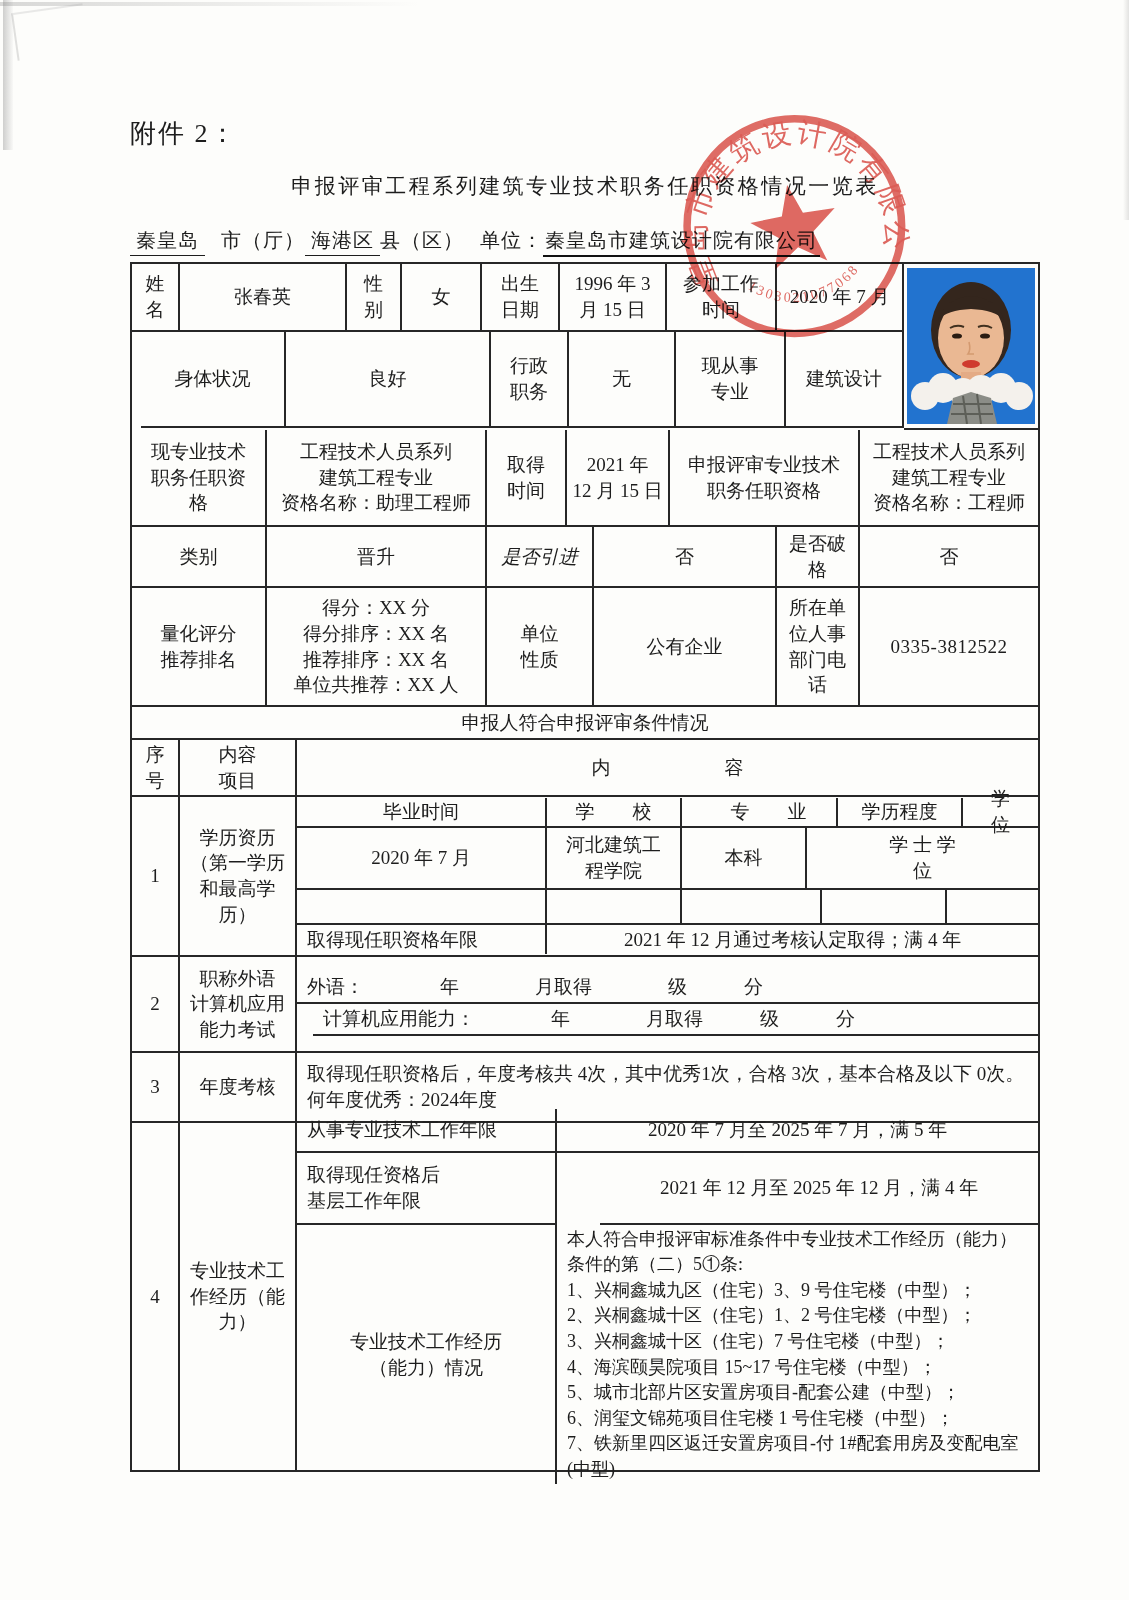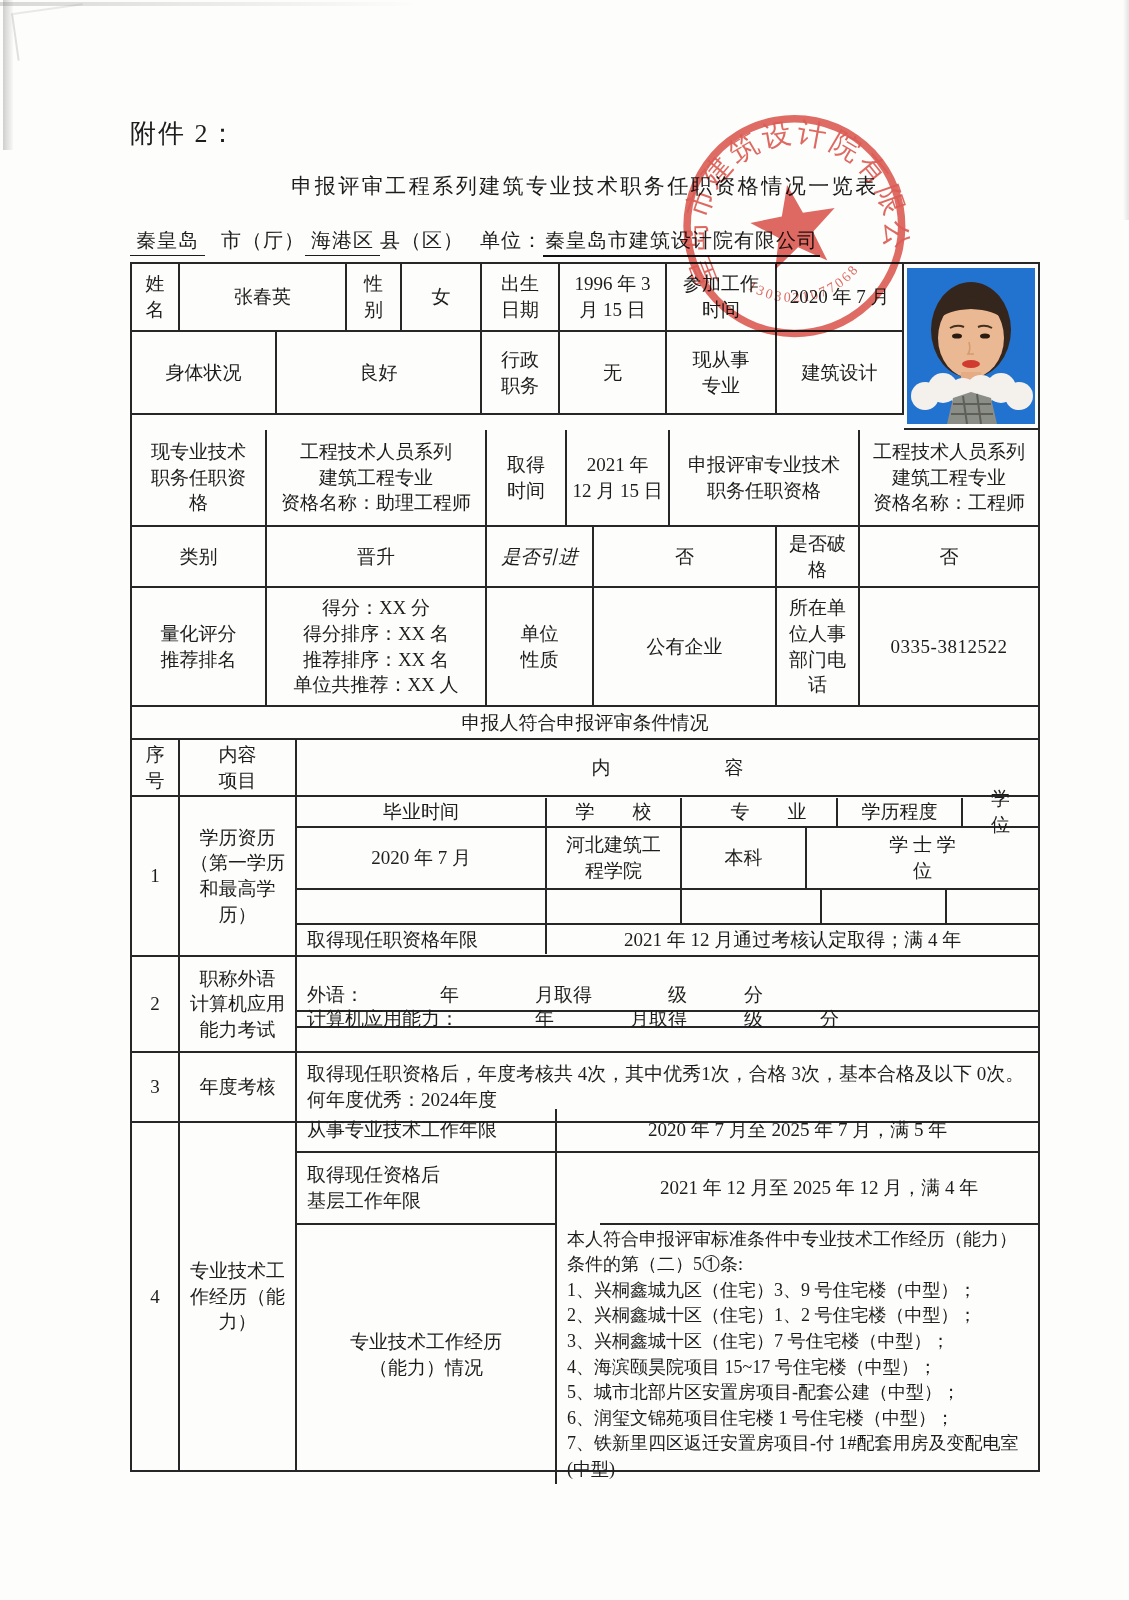--- a/index.html
+++ b/index.html
@@ -72,21 +72,21 @@
 别</div>
           <div class="c" style="width:80px;">女</div>
           <div class="c" style="width:78px;">出生
 日期</div>
           <div class="c" style="width:107px;">1996 年 3
 月 15 日</div>
           <div class="c" style="width:110px;">参加工作
 时间</div>
           <div class="c grow">2020 年 7 月</div>
         </div>
-        <div class="r" style="height:83px;">
+        <div class="r" style="height:96px;padding-left:9px;">
           <div class="c" style="width:145px;">身体状况</div>
           <div class="c" style="width:205px;">良好</div>
           <div class="c" style="width:78px;">行政
 职务</div>
           <div class="c" style="width:107px;">无</div>
           <div class="c" style="width:110px;">现从事
 专业</div>
           <div class="c grow">建筑设计</div>
         </div>
       </div>
@@ -210,21 +210,21 @@
       </div>
     </div>
 
     <div class="r" style="height:96px;">
       <div class="c" style="width:48px;">2</div>
       <div class="c" style="width:117px;">职称外语
 计算机应用
 能力考试</div>
       <div class="c grow nest">
         <div class="r" style="height:32px;"><div class="c left grow nr">外语：　　　　年　　　　月取得　　　　级　　　分</div></div>
-        <div class="r" style="height:16px;"><div class="c left grow nr">计算机应用能力：　　　　年　　　　月取得　　　级　　　分</div></div>
+        <div class="r" style="height:32px;padding-left:16px;"><div class="c left grow nr">计算机应用能力：　　　　年　　　　月取得　　　级　　　分</div></div>
       </div>
     </div>
 
     <div class="r" style="height:70px;">
       <div class="c" style="width:48px;">3</div>
       <div class="c" style="width:117px;">年度考核</div>
       <div class="c left grow">取得现任职资格后，年度考核共 4次，其中优秀1次，合格 3次，基本合格及以下 0次。何年度优秀：2024年度</div>
     </div>
 
     <div class="r" style="height:349px;">

